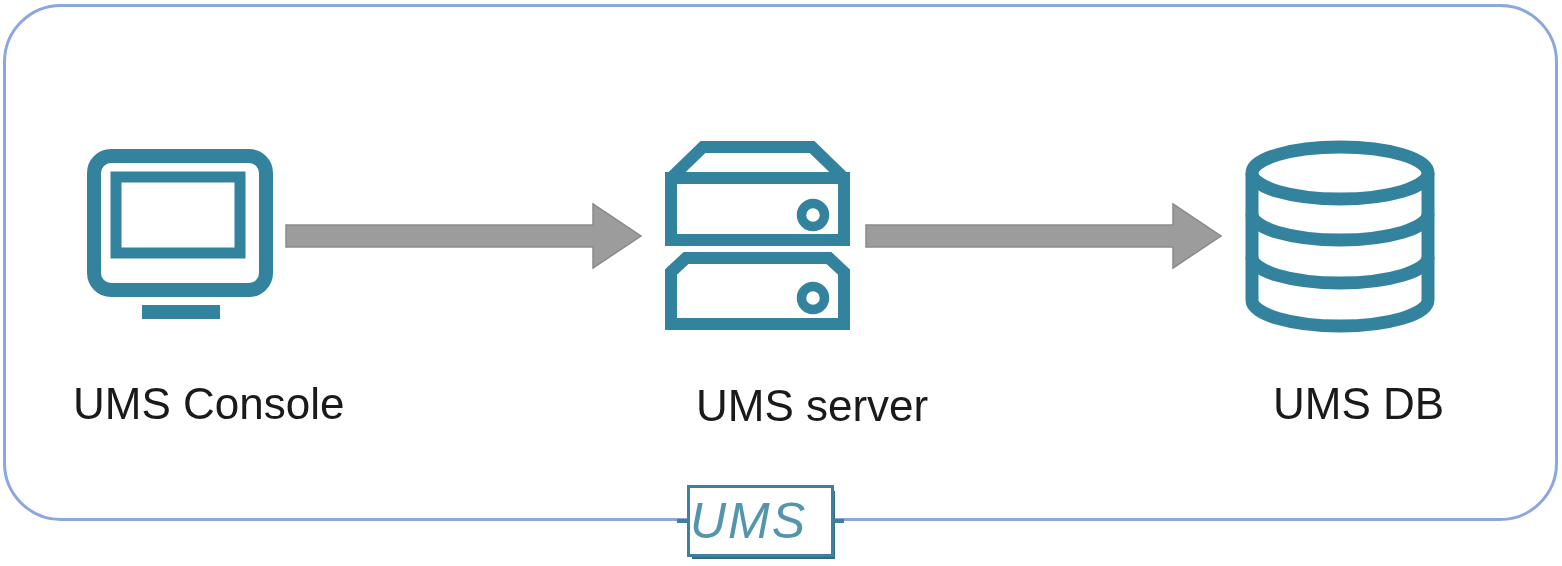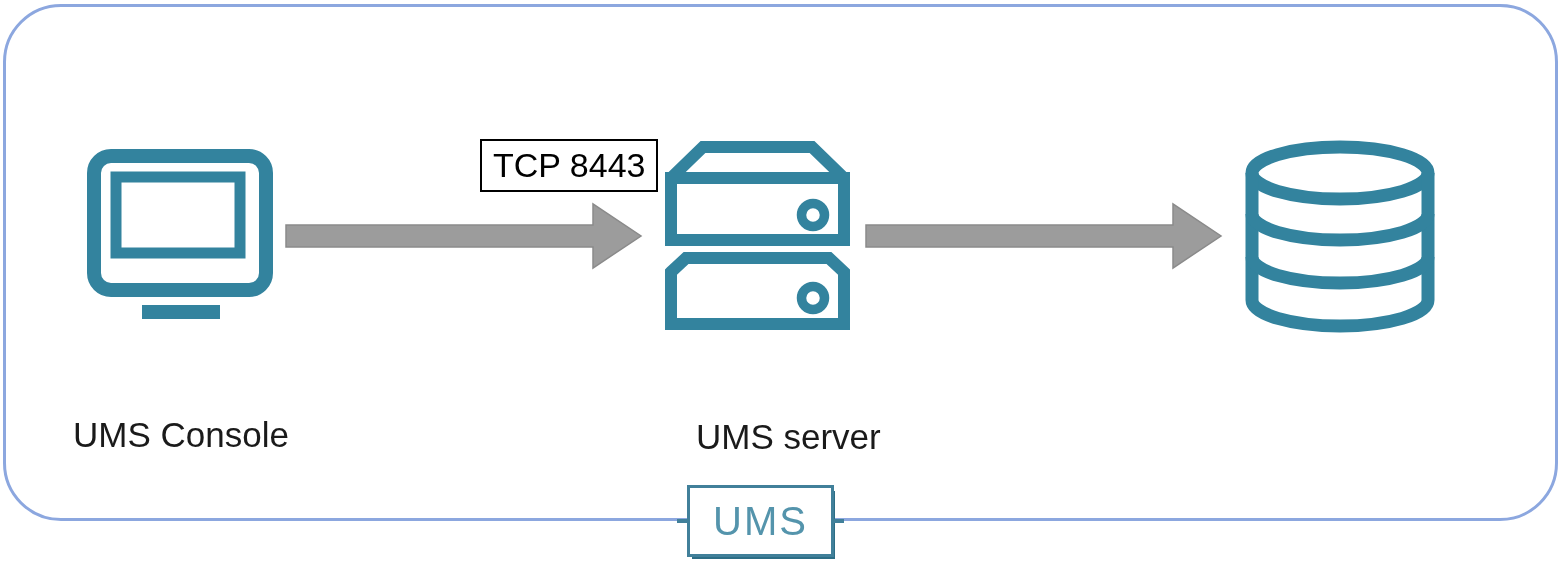--- a/index.html
+++ b/index.html
@@ -28,25 +28,24 @@
     left:3px;top:4px;
     width:1555px;height:517px;
     border:3px solid var(--frame);
     border-radius:58px;
     background:transparent;
   }
   .icon{position:absolute;color:var(--icon);}
   .icon svg{display:block;width:100%;height:100%;}
   .node-label{
     position:absolute;
-    font-size:35px;
+    font-size:44px;
     color:var(--text);
     white-space:nowrap;
     line-height:1.15;
-    margin-top:36px;
   }
   .arrow{position:absolute;color:var(--arrow);}
   .arrow svg{display:block;width:100%;height:100%;}
   .port-label{
     position:absolute;
     border:2.5px solid var(--label-box-border);
     background:var(--bg);
     font-size:34px;
     color:#000;
     padding:7px 11px 8px 11px;
@@ -54,25 +53,26 @@
     line-height:1.0;
     z-index:3;
   }
   .badge{
     position:absolute;
     left:687px;top:485px;
     width:147px;height:72px;
     background:var(--bg);
     border:3px solid var(--badge-border);
     box-shadow:3px 4px 0 -2px var(--badge-shadow);
-    display:flex;align-items:center;justify-content:center;
-    font-size:40px;
+    display:flex;align-items:center;
+    font-size:50px;
     letter-spacing:2px;
     color:var(--badge-text);
     z-index:5;
+    font-style:italic;
   }
   .badge-tick{
     position:absolute;
     top:519px;
     width:10px;height:4px;
     background:var(--badge-border);
     z-index:6;
   }
   .badge-tick.left{left:677px;}
   .badge-tick.right{left:834px;}
@@ -91,21 +91,20 @@
       <rect x="55" y="156" width="78" height="14" fill="currentColor"></rect>
     </svg>
   </div>
   <div class="node-label" style="left:73px;top:379px;">UMS Console</div>
 
   <div class="arrow" style="left:285px;top:202px;width:358px;height:68px;">
     <svg viewBox="0 0 358 68" xmlns="http://www.w3.org/2000/svg">
       <path d="M1 23 H308 V2 L356 34 L308 66 V45 H1 Z" fill="currentColor" stroke="var(--arrow-outline)" stroke-width="1.5"></path>
     </svg>
   </div>
-  <div class="port-label" style="left:480px;top:139px;">TCP 8443</div>
 
   <div class="icon" style="left:664px;top:141px;width:187px;height:191px;">
     <svg viewBox="0 0 187 191" fill="none" xmlns="http://www.w3.org/2000/svg">
       <path d="M7 37 L39 6 H148 L180 37" stroke="currentColor" stroke-width="12"></path>
       <rect x="7" y="37" width="173" height="62" stroke="currentColor" stroke-width="12"></rect>
       <circle cx="149" cy="74" r="11.5" stroke="currentColor" stroke-width="9.5"></circle>
       <path d="M7 131 L22 117 H165 L180 131 V183 H7 Z" stroke="currentColor" stroke-width="12"></path>
       <circle cx="149" cy="157" r="11.5" stroke="currentColor" stroke-width="9.5"></circle>
     </svg>
   </div>
@@ -120,20 +119,21 @@
   <div class="icon" style="left:1245px;top:140px;width:190px;height:198px;">
     <svg viewBox="0 0 190 198" fill="none" xmlns="http://www.w3.org/2000/svg">
       <ellipse cx="95" cy="33" rx="88" ry="26" stroke="currentColor" stroke-width="13"></ellipse>
       <path d="M7 33 V160" stroke="currentColor" stroke-width="13"></path>
       <path d="M183 33 V160" stroke="currentColor" stroke-width="13"></path>
       <path d="M7 74 A88 26 0 0 0 183 74" stroke="currentColor" stroke-width="13"></path>
       <path d="M7 117 A88 26 0 0 0 183 117" stroke="currentColor" stroke-width="13"></path>
       <path d="M7 160 A88 26 0 0 0 183 160" stroke="currentColor" stroke-width="13"></path>
     </svg>
   </div>
+  <div class="node-label" style="left:1273px;top:379px;">UMS DB</div>
 
   <div class="badge-tick left"></div>
   <div class="badge-tick right"></div>
   <div class="badge">
     <span>UMS</span>
   </div>
 
 </div>
 
 </body></html>

